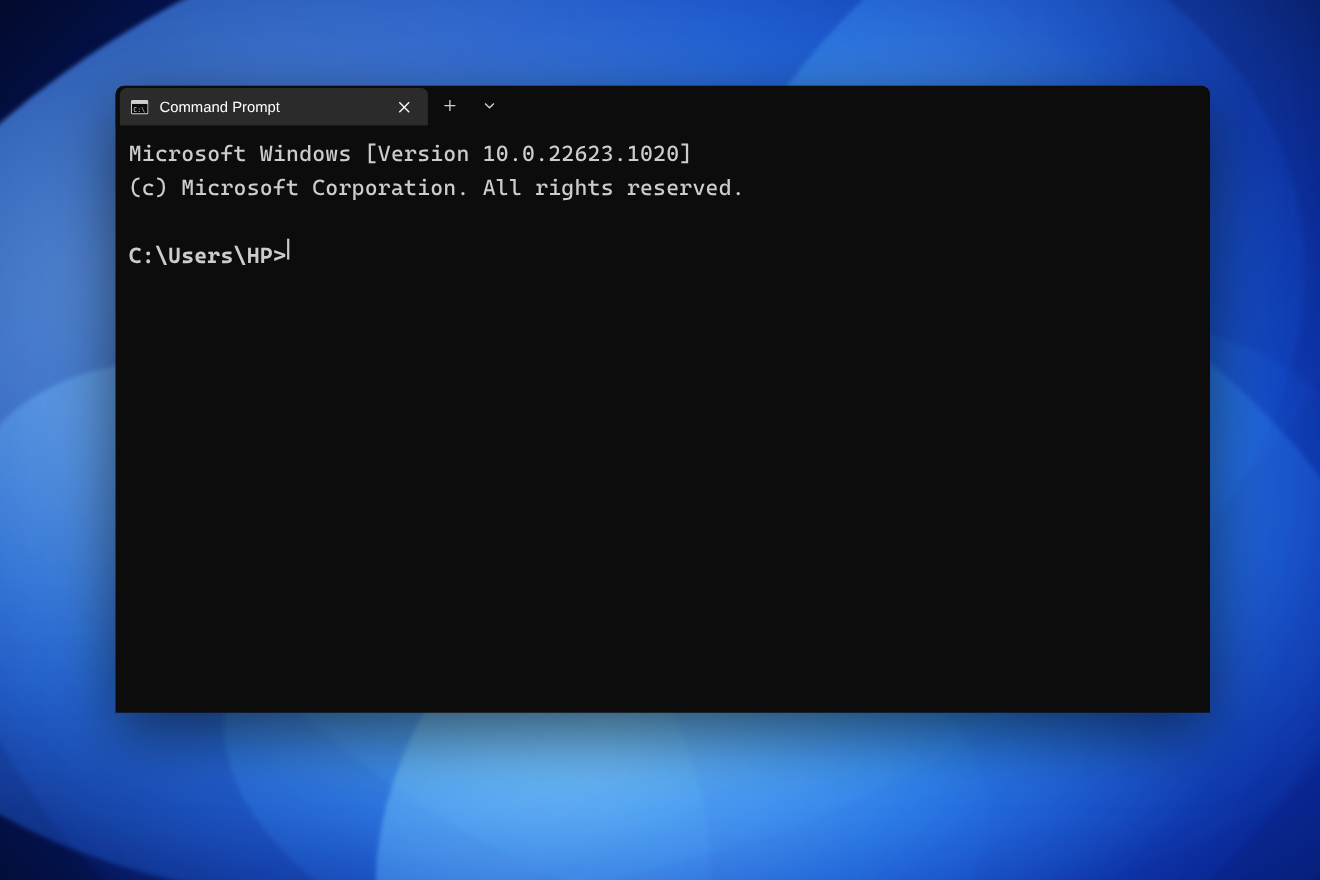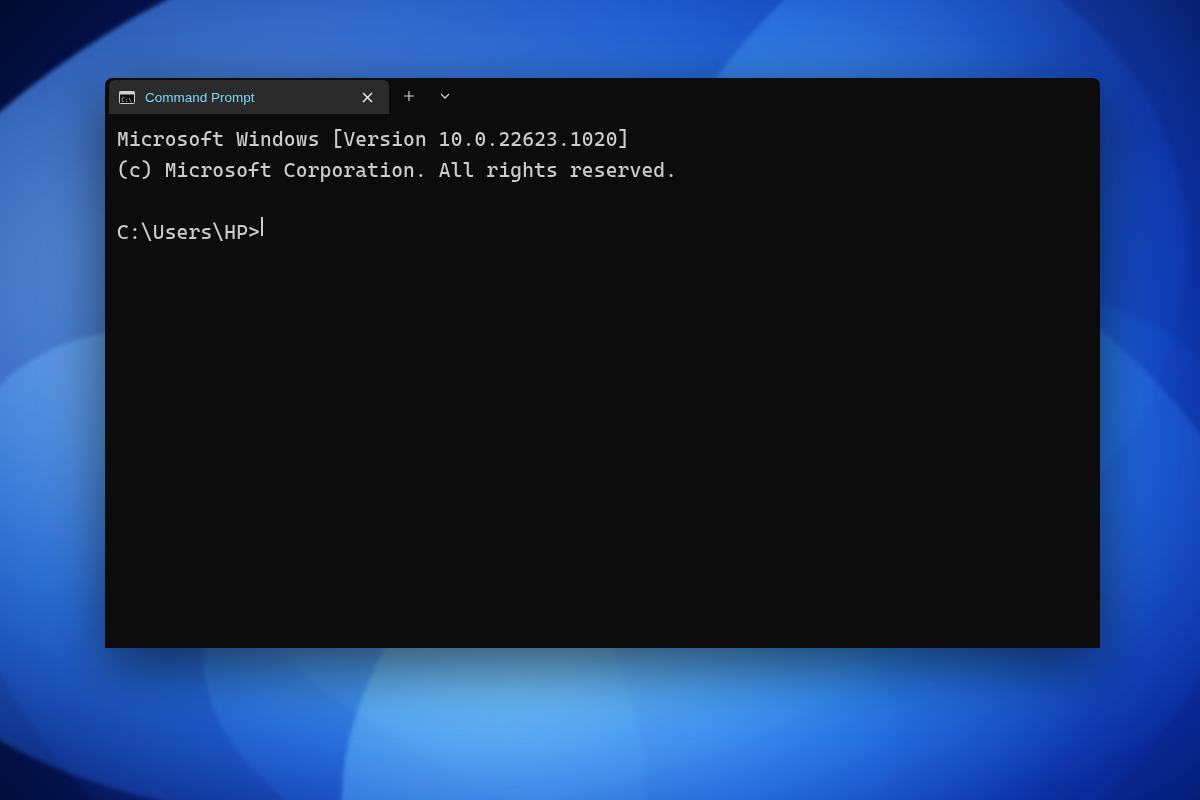--- a/index.html
+++ b/index.html
@@ -69,21 +69,21 @@
 
   .tab-icon-box {
     width: 16px;
     height: 14px;
     display: flex;
     align-items: center;
     justify-content: center;
   }
 
   .tab-title {
-    color: #7dd3fc;
+    color: #ffffff;
     font-size: 13.5px;
     font-weight: 500;
     flex: 1;
   }
 
   .tab-close {
     width: 24px;
     height: 24px;
     display: flex;
     align-items: center;
@@ -107,20 +107,21 @@
     line-height: 1.55;
     color: #cccccc;
     white-space: pre;
     letter-spacing: 0.2px;
     font-weight: 500;
   }
 
   .prompt-line {
     display: flex;
     align-items: flex-start;
+    font-weight: bold;
   }
 
   .cursor {
     display: inline-block;
     width: 1.5px;
     height: 19px;
     background: #cccccc;
     margin-left: 1px;
     vertical-align: middle;
   }

